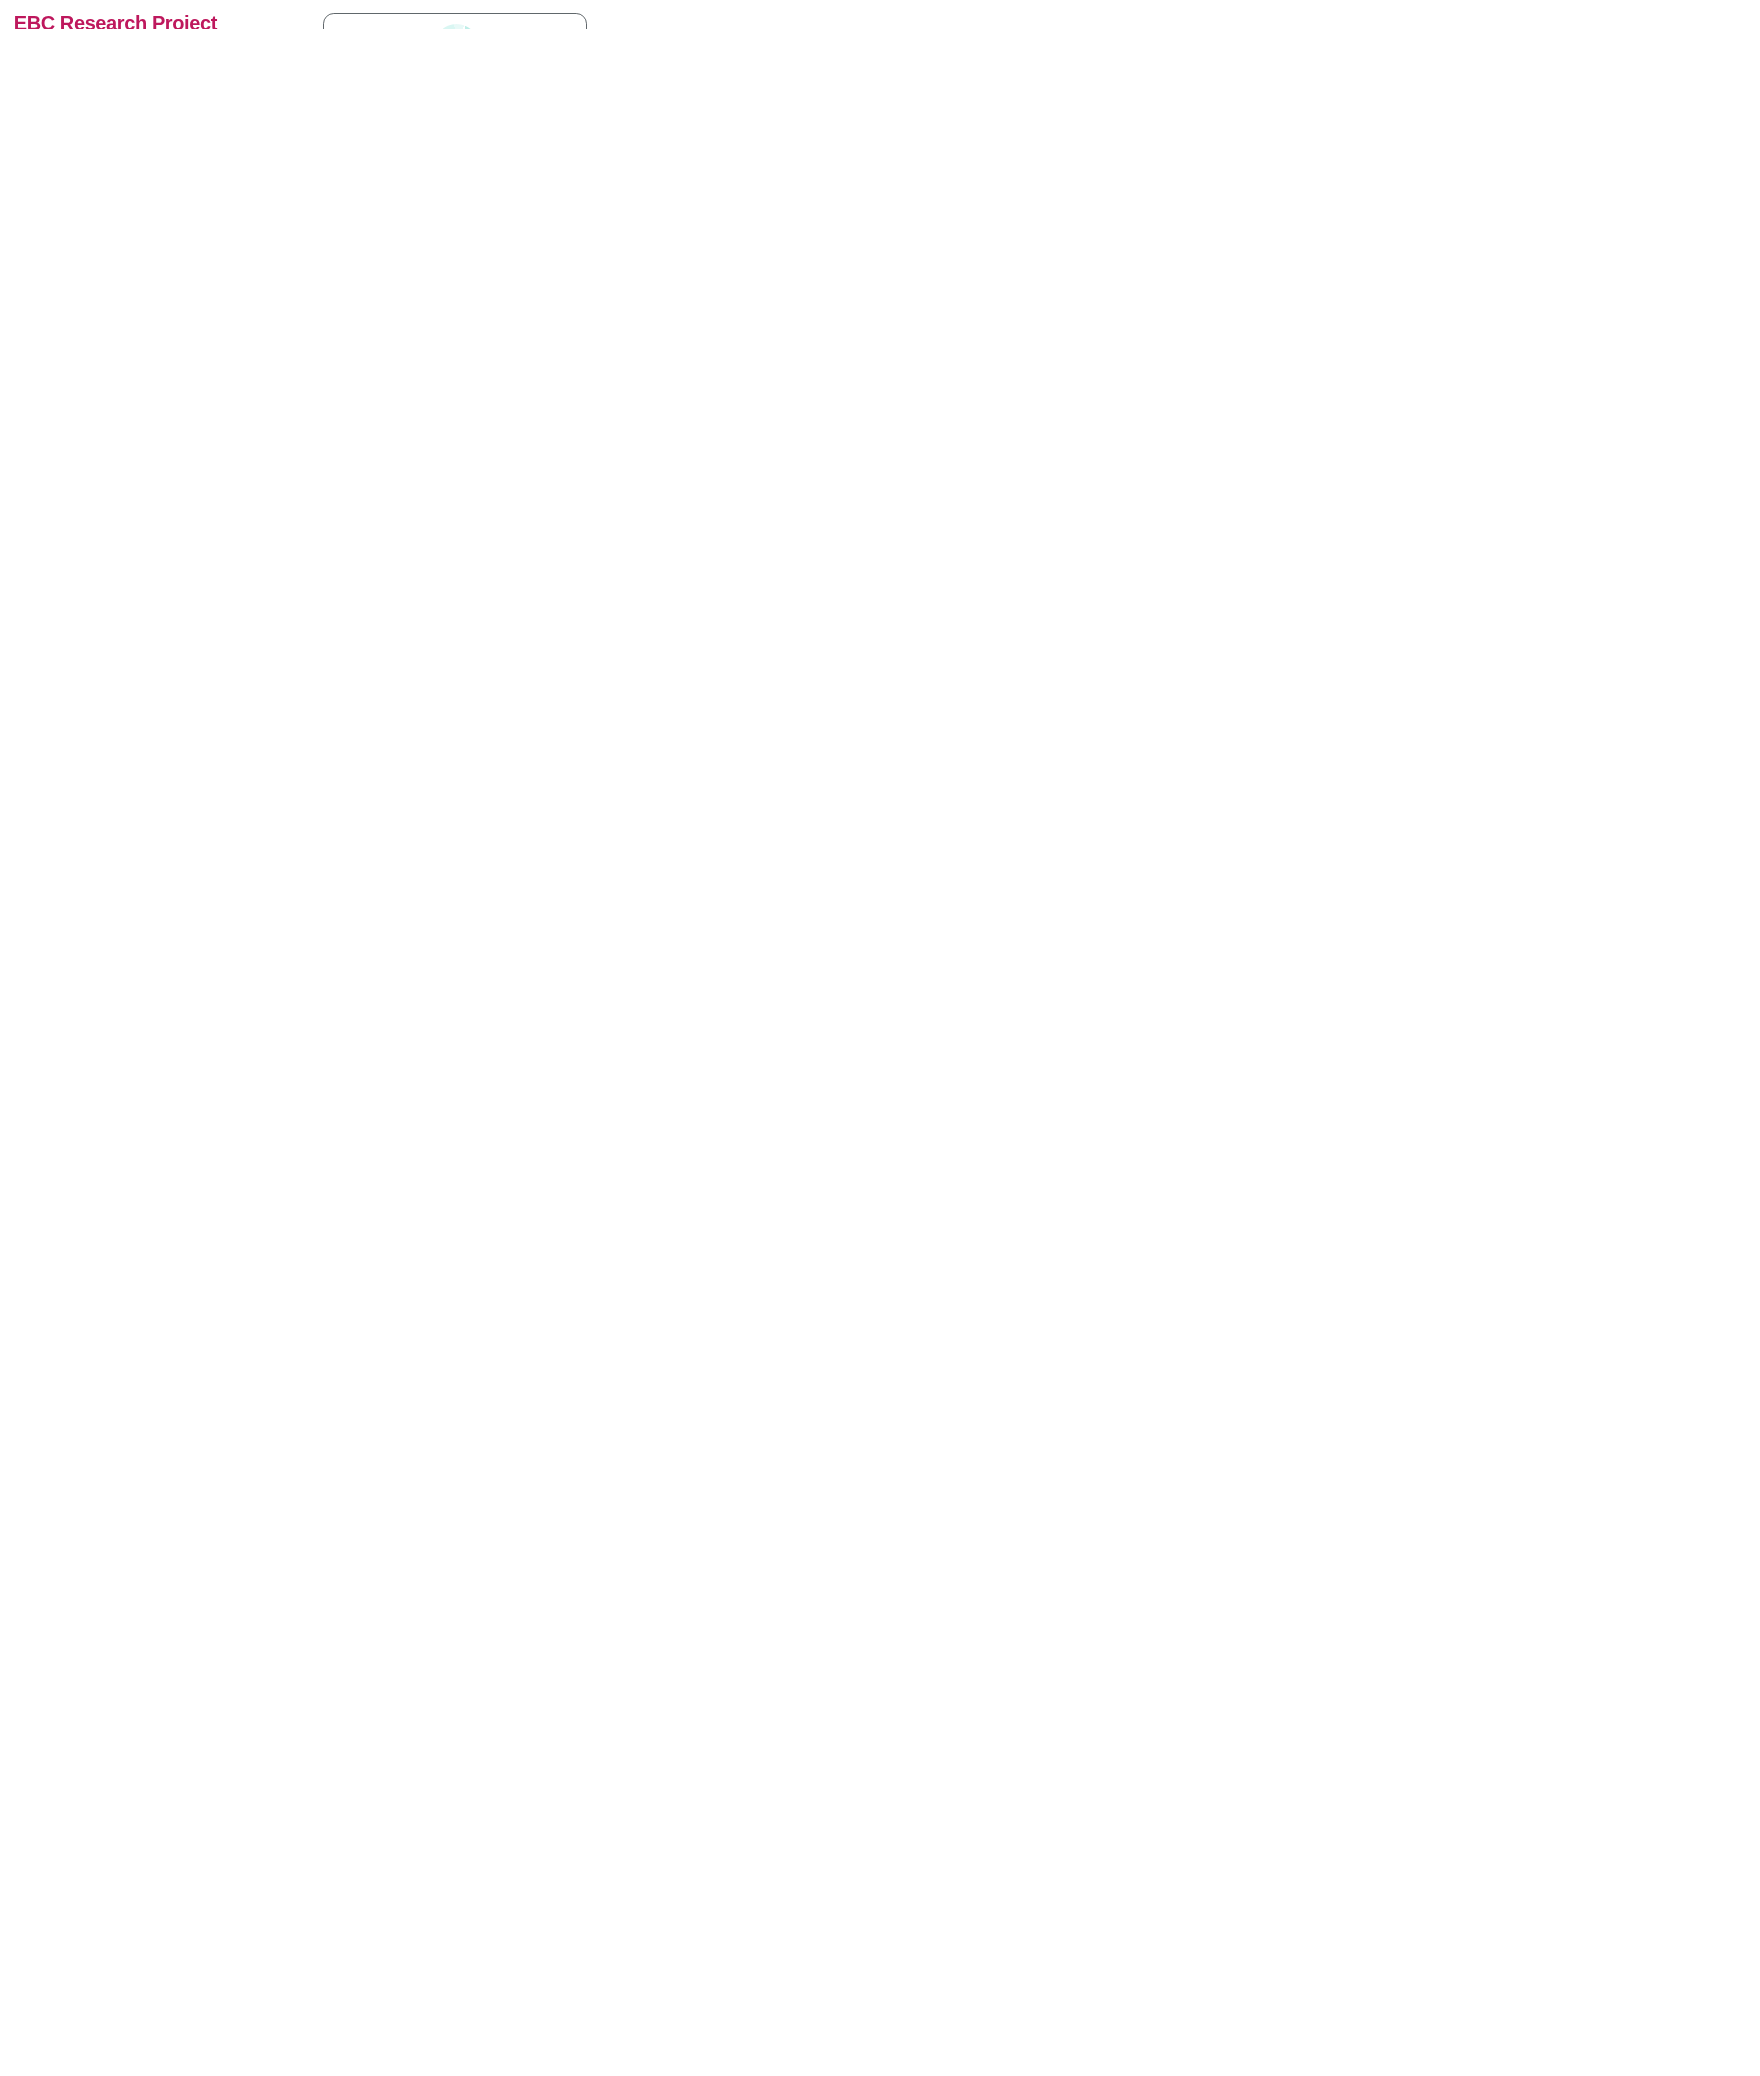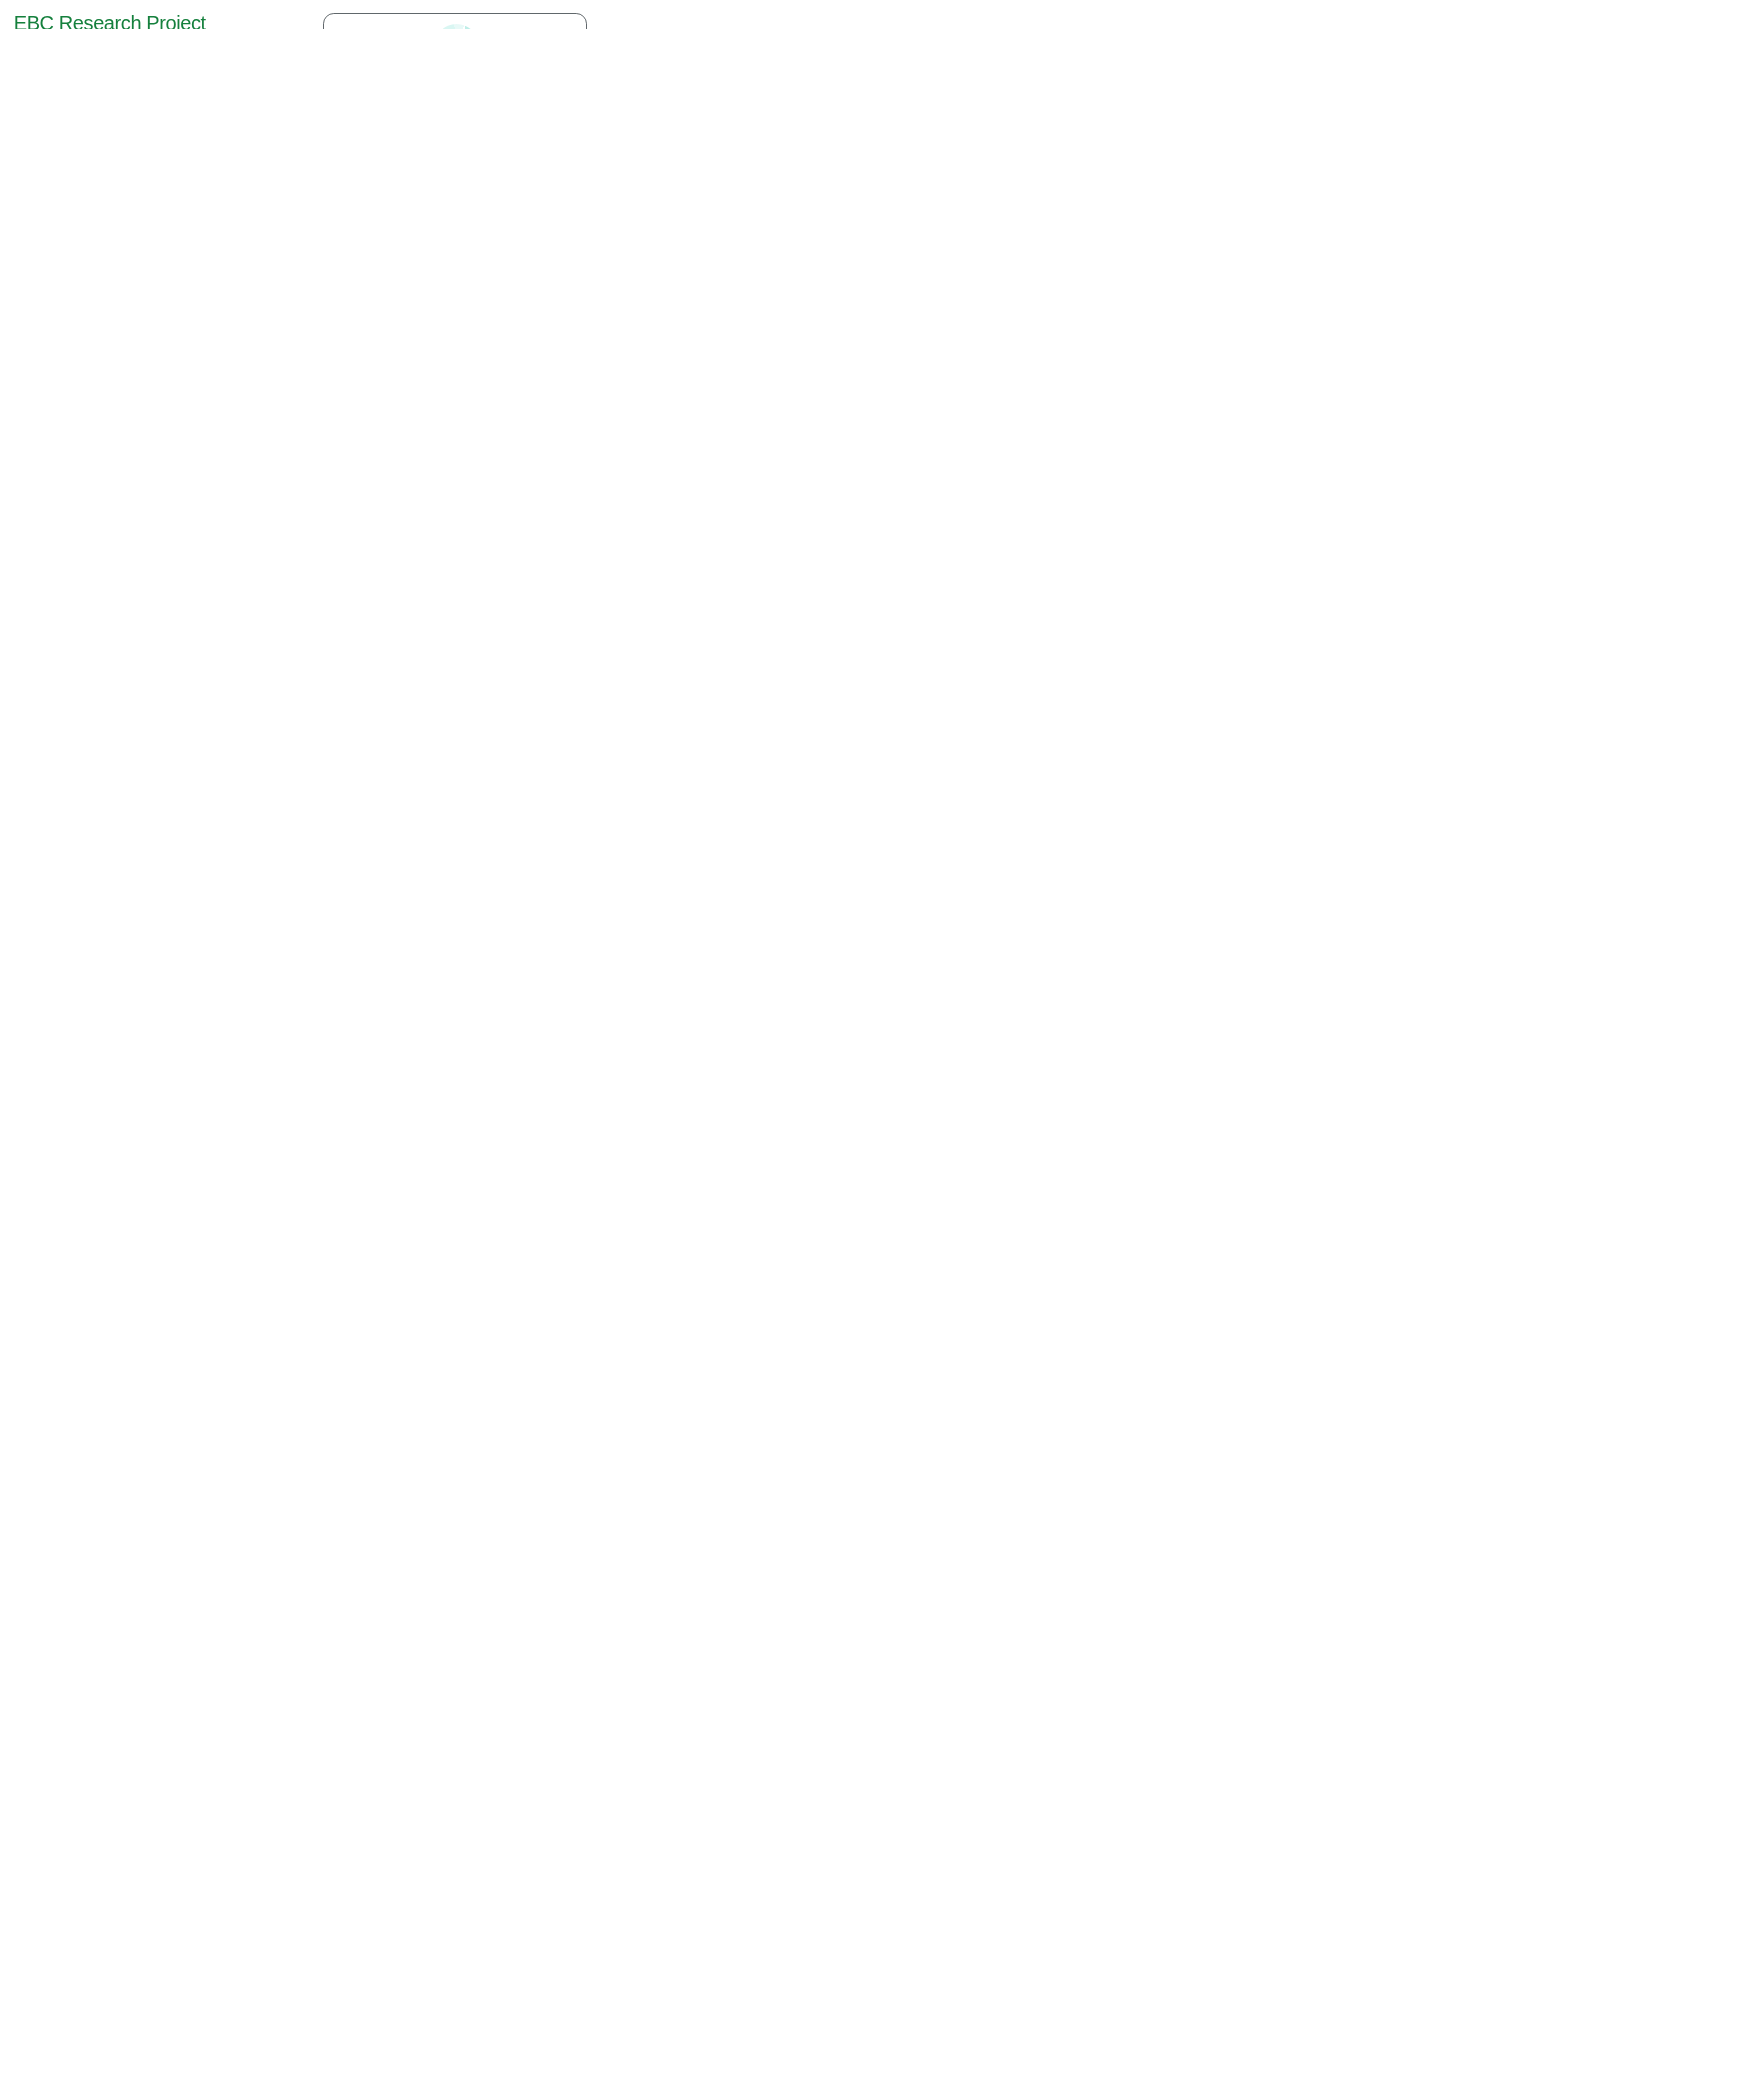--- a/index.html
+++ b/index.html
@@ -3,21 +3,21 @@
 <meta charset="utf-8">
 <style>
   * { margin:0; padding:0; box-sizing:border-box; }
   html,body { background:#fff; }
   body { font-family:"Liberation Sans", sans-serif; color:#333; width:587px; position:relative; }
   .poster { position:relative; width:587px; padding:12.5px 0 16.6px 13.7px; }
   .col-left { position:absolute; left:13.7px; top:12.5px; width:291px; }
   .col-right { position:absolute; left:323px; top:12.5px; width:264px; }
 
   
-  .title1 { color:#15803d; font-size:20px; font-weight:400; letter-spacing:-0.4px; line-height:1.05; }
+  .title1 { color:#be185d; font-size:20px; font-weight:700; letter-spacing:-0.4px; line-height:1.05; }
   .title2 { color:#3f474c; font-size:18.7px; font-weight:700; letter-spacing:-0.4px; line-height:1.08; margin-top:1.7px; }
   .divider { height:3.7px; background:#3ed4c6; margin:6.6px 0 6.6px 0; width:100%; }
   .subtitle { color:#3f474c; font-size:12px; font-weight:700; letter-spacing:-0.2px; margin-bottom:3.3px; }
   .tealsub { font-size:10px; line-height:1.25; color:#3ed4c6; letter-spacing:-0.1px; }
   .tealsub .b { font-weight:700; }
   .tealsub .l { font-weight:400; color:#55dcd0; }
   h2.sec { color:#48525a; font-size:10.8px; font-weight:700; letter-spacing:0.1px; margin:8.3px 0 3.7px 0; }
   .body-text { font-size:4.8px; line-height:1.37; text-align:justify; color:#303030; }
   .body-text + .body-text { margin-top:3.7px; }
   .access-box { background:#dff5f3; border-radius:7.5px; padding:5.4px 7.5px; margin-top:6.6px; font-size:5.5px; line-height:1.42; color:#222; }

